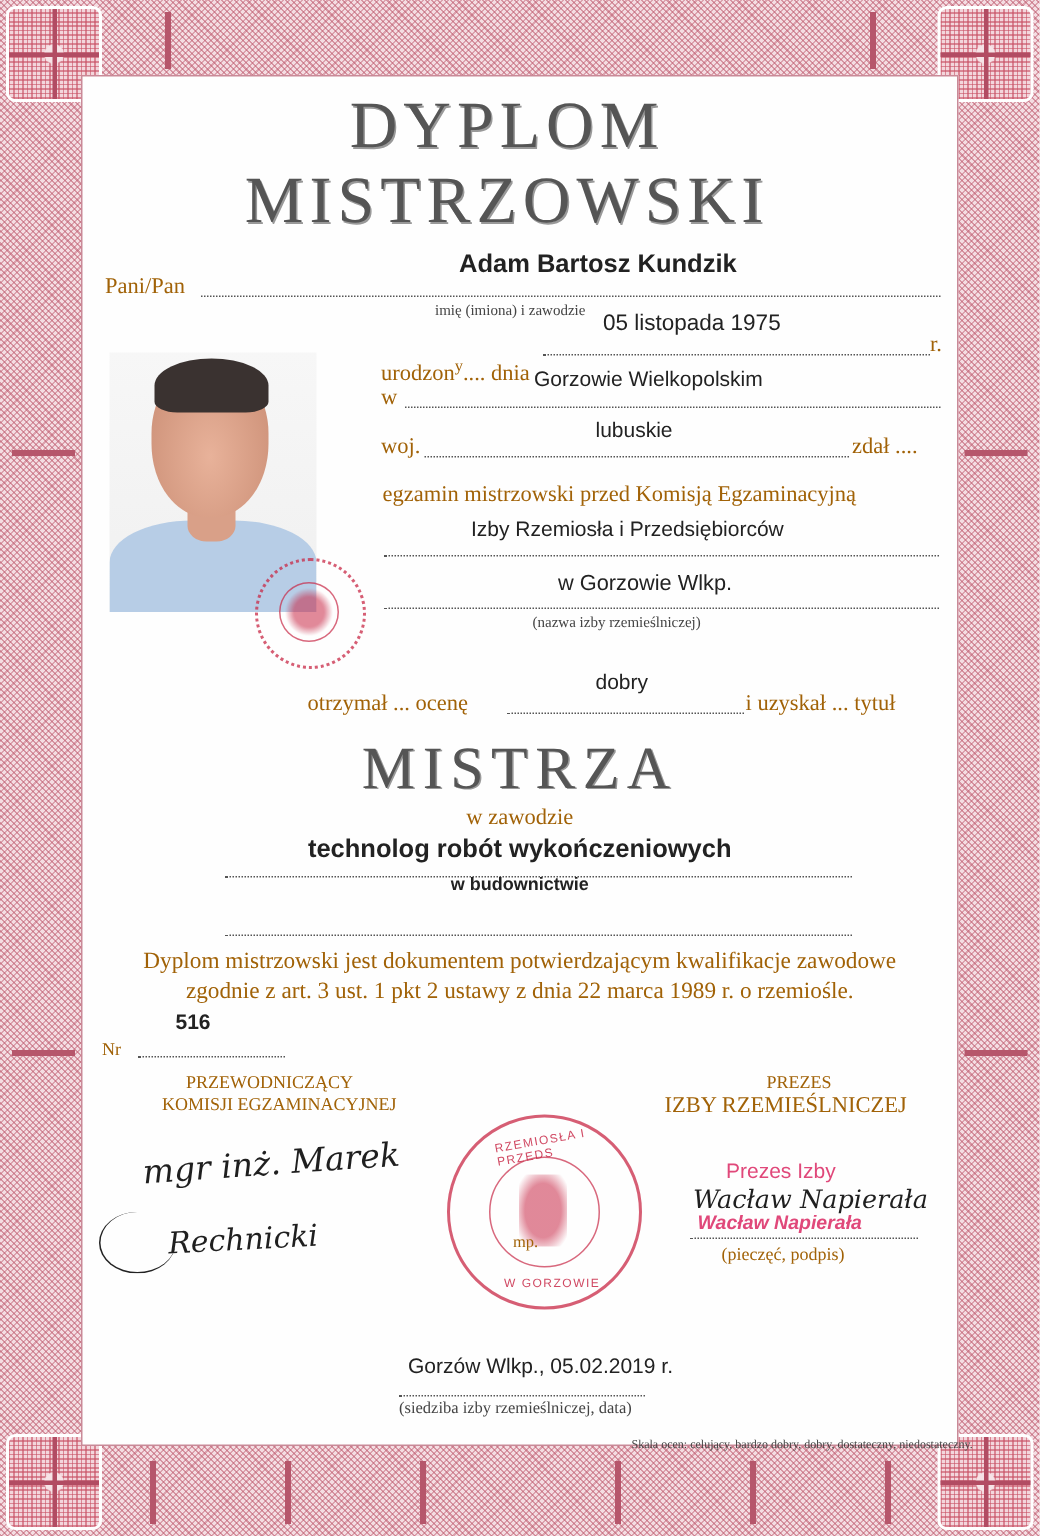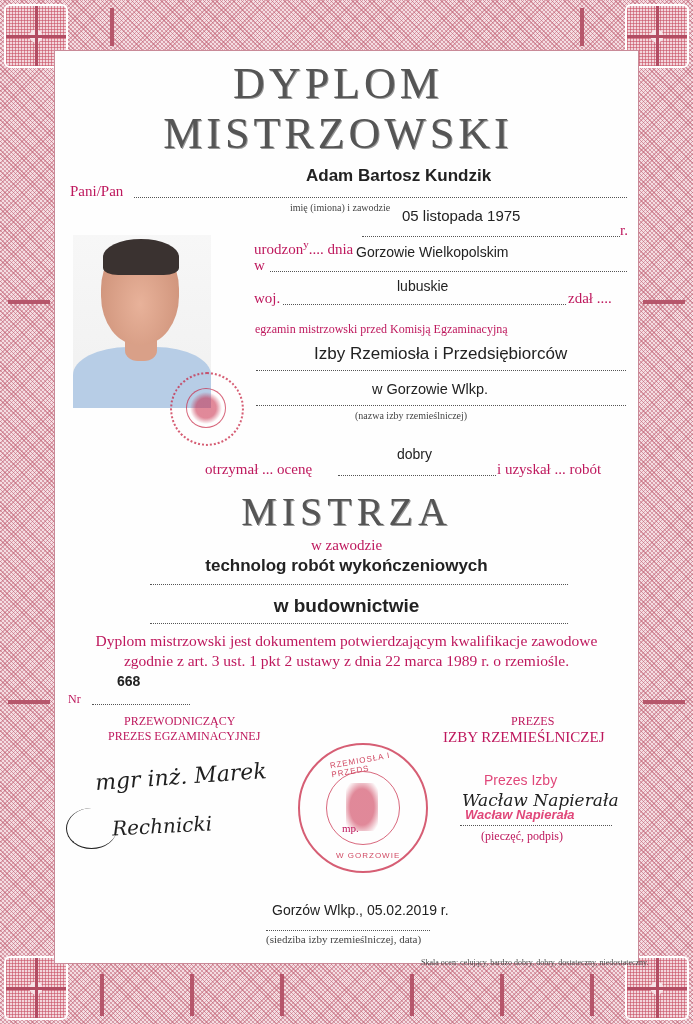--- a/index.html
+++ b/index.html
@@ -15,21 +15,21 @@
       repeating-linear-gradient(0deg, rgba(200,80,100,0.6) 0 1px, transparent 1px 3px),
       repeating-linear-gradient(90deg, rgba(200,80,100,0.6) 0 1px, transparent 1px 3px), #f3d6dc;
       border:2px solid #fff; box-sizing:border-box; border-radius:6px; }
   .corner::before, .corner::after { content:""; position:absolute; background:#b24c63; }
   .corner::before { left:29px; top:0; width:3px; height:60px; }
   .corner::after { top:29px; left:0; height:3px; width:60px; }
   .tick { position:absolute; background:#b6566b; }
   .title { position:absolute; left:16px; width:644px; text-align:center; font-family:"Liberation Serif", serif; color:#555; letter-spacing:4px; font-weight:400; text-shadow:1px 1px 0 #999; }
   .t1 { top:58px; font-size:44px; }
   .t2 { top:108px; font-size:44px; }
-  .line { position:absolute; font-size:15px; color:#be185d; white-space:nowrap; }
+  .line { position:absolute; font-size:15px; color:#a16207; white-space:nowrap; }
   .dots { position:absolute; border-bottom:1px dotted #555; height:0; }
   .fill { position:absolute; font-family:"Liberation Sans", sans-serif; color:#222; font-size:15px; white-space:nowrap; }
   .caption { position:absolute; font-size:10px; color:#444; white-space:nowrap; }
   .photo { position:absolute; left:73px; top:235px; width:138px; height:173px; background:linear-gradient(#f7f7f7,#f0f0f0); overflow:hidden; }
   .photo .head { position:absolute; left:28px; top:8px; width:78px; height:102px; border-radius:45% 45% 48% 48%; background:radial-gradient(ellipse at 50% 60%, #e8b29a, #c98c73); }
   .photo .hair { position:absolute; left:30px; top:4px; width:76px; height:36px; border-radius:50% 50% 20% 20%; background:#3a3230; }
   .photo .shirt { position:absolute; left:0; top:112px; width:138px; height:70px; border-radius:40% 40% 0 0; background:#b7cde6; }
   .photo .neck { position:absolute; left:52px; top:100px; width:32px; height:26px; background:#d9a088; border-radius:0 0 40% 40%; }
   .stamp { position:absolute; border-radius:50%; border:2px solid rgba(200,40,70,0.75); }
   .stamp .inner { position:absolute; border-radius:50%; border:1.5px solid rgba(200,40,70,0.7); }
@@ -78,58 +78,58 @@
 
 <div class="line" style="left:254px;top:257px;">w</div>
 <div class="dots" style="left:270px;width:357px;top:271px;"></div>
 <div class="fill" style="left:356px;top:244px;font-size:14px;">Gorzowie Wielkopolskim</div>
 
 <div class="line" style="left:254px;top:290px;">woj.</div>
 <div class="dots" style="left:283px;width:283px;top:304px;"></div>
 <div class="line" style="left:568px;top:290px;">zdał ....</div>
 <div class="fill" style="left:397px;top:278px;font-size:14px;">lubuskie</div>
 
-<div class="line" style="left:255px;top:322px;font-size:12px;">egzamin mistrzowski przed Komisją Egzaminacyjną</div>
-<div class="fill" style="left:314px;top:344px;font-size:17px;">Izby Rzemiosła i Przedsiębiorców</div>
+<div class="line" style="left:255px;top:322px;font-size:15px;">egzamin mistrzowski przed Komisją Egzaminacyjną</div>
+<div class="fill" style="left:314px;top:344px;font-size:14px;">Izby Rzemiosła i Przedsiębiorców</div>
 <div class="dots" style="left:256px;width:370px;top:370px;"></div>
 <div class="fill" style="left:372px;top:381px;font-size:14.5px;">w Gorzowie Wlkp.</div>
 <div class="dots" style="left:256px;width:370px;top:405px;"></div>
 <div class="caption" style="left:355px;top:410px;">(nazwa izby rzemieślniczej)</div>
 
 <div class="photo">
   <div class="shirt"></div>
   <div class="neck"></div>
   <div class="head"></div>
   <div class="hair"></div>
 </div>
 <div class="stamp" style="left:170px;top:372px;width:70px;height:70px;border-style:dotted;">
   <div class="inner" style="left:14px;top:14px;width:38px;height:38px;background:radial-gradient(circle, rgba(200,40,70,0.55) 0 10px, transparent 16px);"></div>
 </div>
 
 <div class="line" style="left:205px;top:461px;">otrzymał ... ocenę</div>
 <div class="dots" style="left:338px;width:158px;top:475px;"></div>
-<div class="line" style="left:497px;top:461px;">i uzyskał ...  robót</div>
+<div class="line" style="left:497px;top:461px;">i uzyskał ...  tytuł</div>
 <div class="fill" style="left:397px;top:446px;font-size:14px;">dobry</div>
 
 <div class="mistrza">MISTRZA</div>
 <div class="center line" style="top:537px;text-align:center;">w zawodzie</div>
 <div class="center bold" style="top:556px;font-size:17px;">technolog robót wykończeniowych</div>
 <div class="dots" style="left:150px;width:418px;top:584px;"></div>
-<div class="center bold" style="top:595px;font-size:19px;">w budownictwie</div>
+<div class="center bold" style="top:582px;font-size:12px;">w budownictwie</div>
 <div class="dots" style="left:150px;width:418px;top:623px;"></div>
 
 <div class="center line" style="top:632px;font-size:15.5px;">Dyplom mistrzowski jest dokumentem potwierdzającym kwalifikacje zawodowe</div>
 <div class="center line" style="top:652px;font-size:15.5px;">zgodnie z art. 3 ust. 1 pkt 2 ustawy z dnia 22 marca 1989 r. o rzemiośle.</div>
 
-<div class="fill bold" style="left:117px;top:673px;font-size:14px;">668</div>
+<div class="fill bold" style="left:117px;top:673px;font-size:14px;">516</div>
 <div class="line" style="left:68px;top:692px;font-size:12px;">Nr</div>
 <div class="dots" style="left:92px;width:98px;top:704px;"></div>
 
 <div class="line" style="left:124px;top:714px;font-size:12px;">PRZEWODNICZĄCY</div>
-<div class="line" style="left:108px;top:729px;font-size:12px;">PREZES EGZAMINACYJNEJ</div>
+<div class="line" style="left:108px;top:729px;font-size:12px;">KOMISJI EGZAMINACYJNEJ</div>
 <div class="sig" style="left:95px;top:764px;font-size:22px;transform:rotate(-4deg);">mgr inż. Marek</div>
 <div class="sig" style="left:112px;top:814px;font-size:20px;transform:rotate(-3deg);">Rechnicki</div>
 <div style="position:absolute;left:66px;top:808px;width:50px;height:40px;border:1.5px solid #222;border-radius:50% 10% 50% 50%;border-right:none;border-top:none;"></div>
 
 <div class="stamp" style="left:298px;top:743px;width:126px;height:126px;">
   <div class="inner" style="left:26px;top:26px;width:72px;height:72px;"></div>
   <div style="position:absolute;left:46px;top:38px;width:32px;height:48px;background:radial-gradient(ellipse, rgba(200,40,70,0.55) 0 12px, transparent 20px);"></div>
   <div class="stamp-text" style="left:30px;top:8px;letter-spacing:1px;transform:rotate(-10deg);">RZEMIOSŁA I PRZEDS</div>
   <div class="stamp-text" style="left:36px;top:106px;letter-spacing:1px;">W GORZOWIE</div>
 </div>

